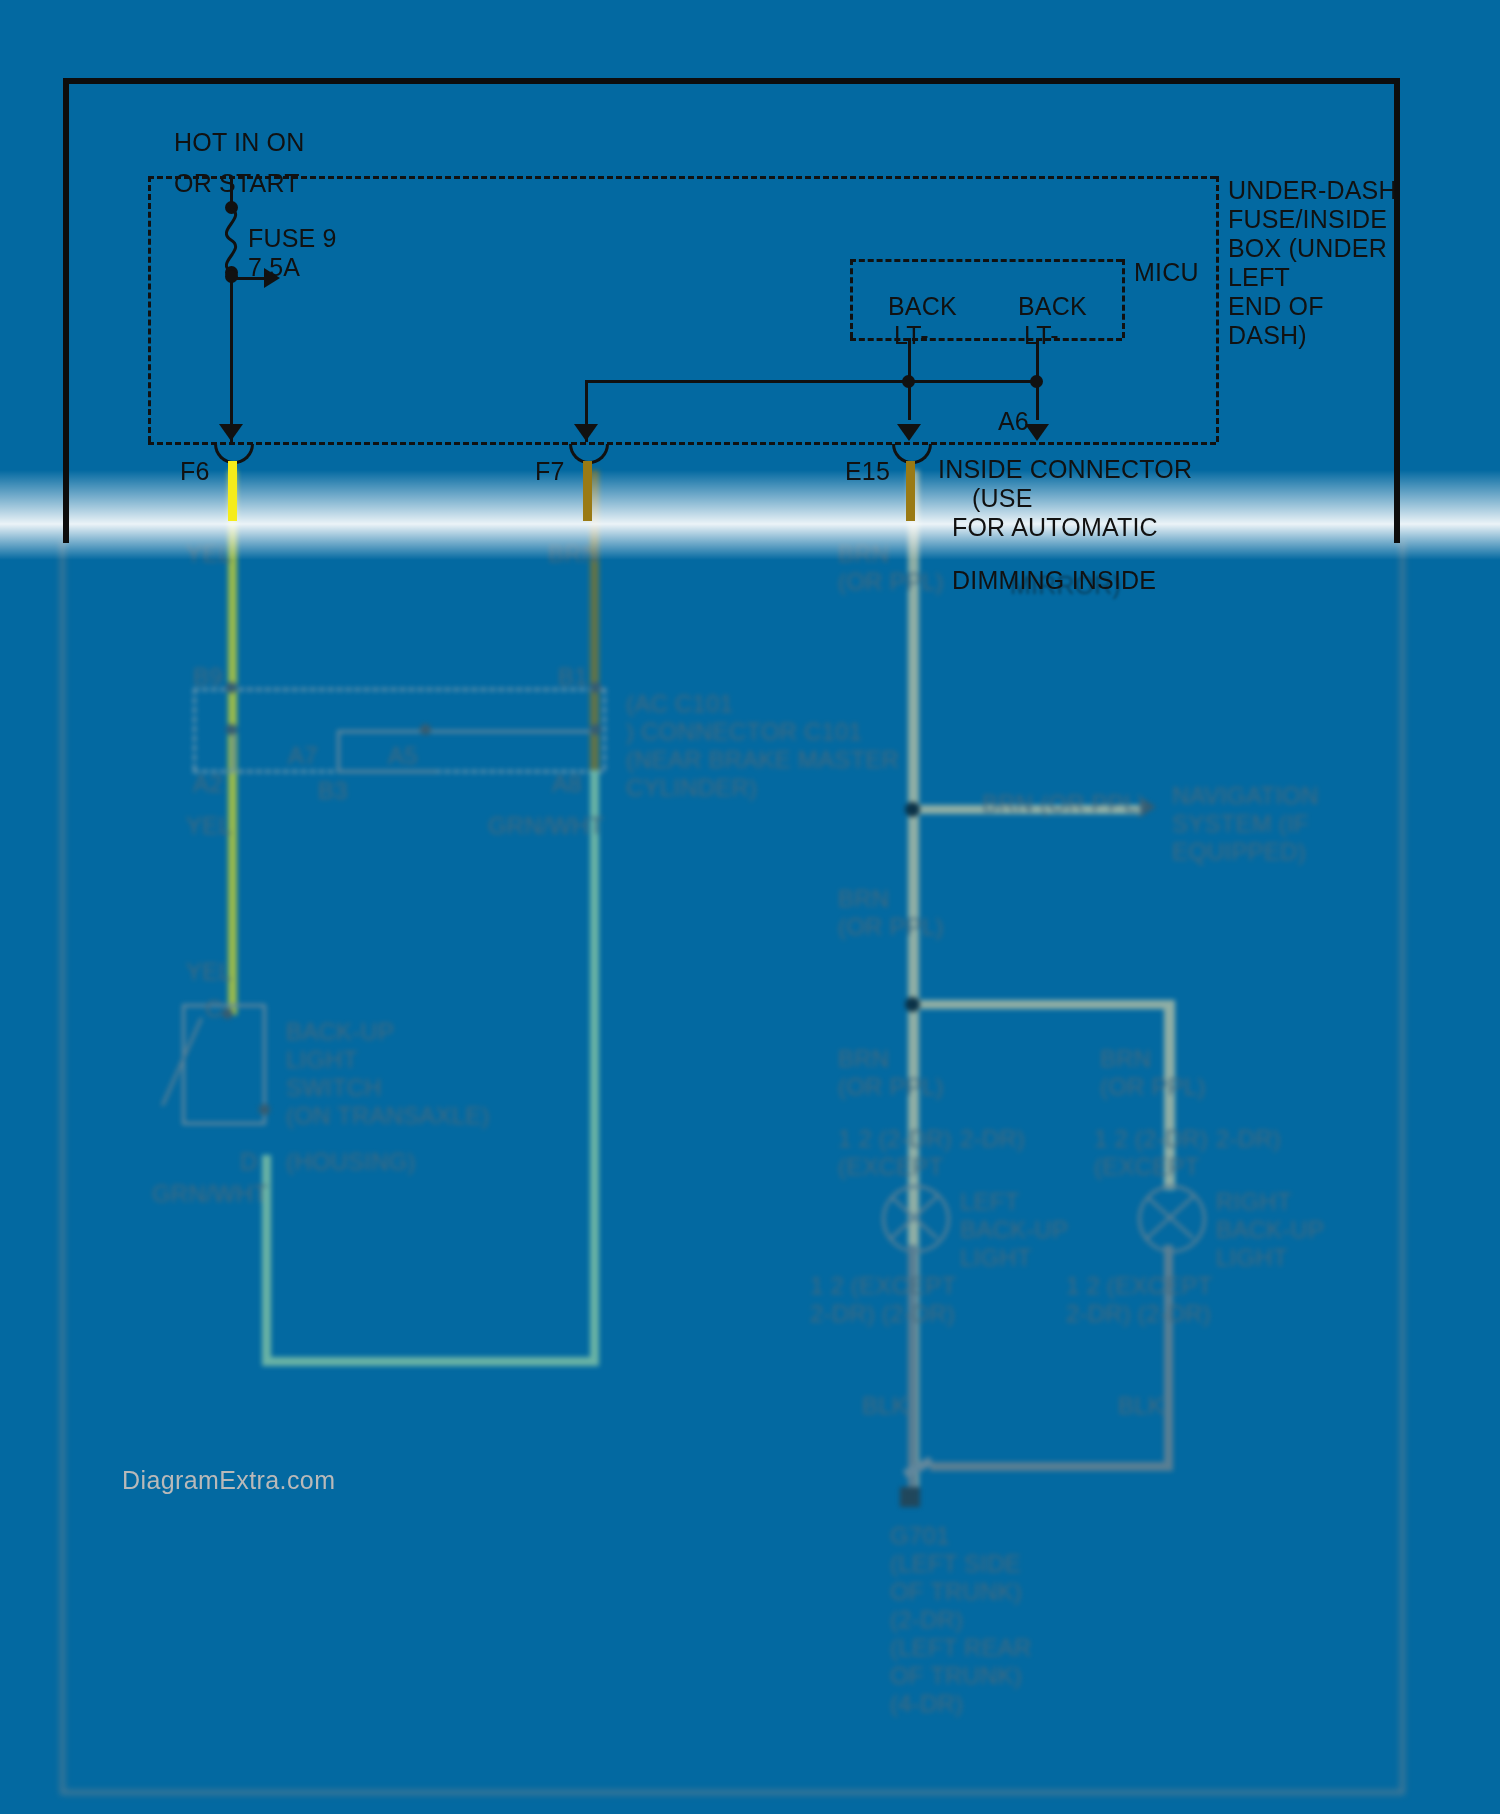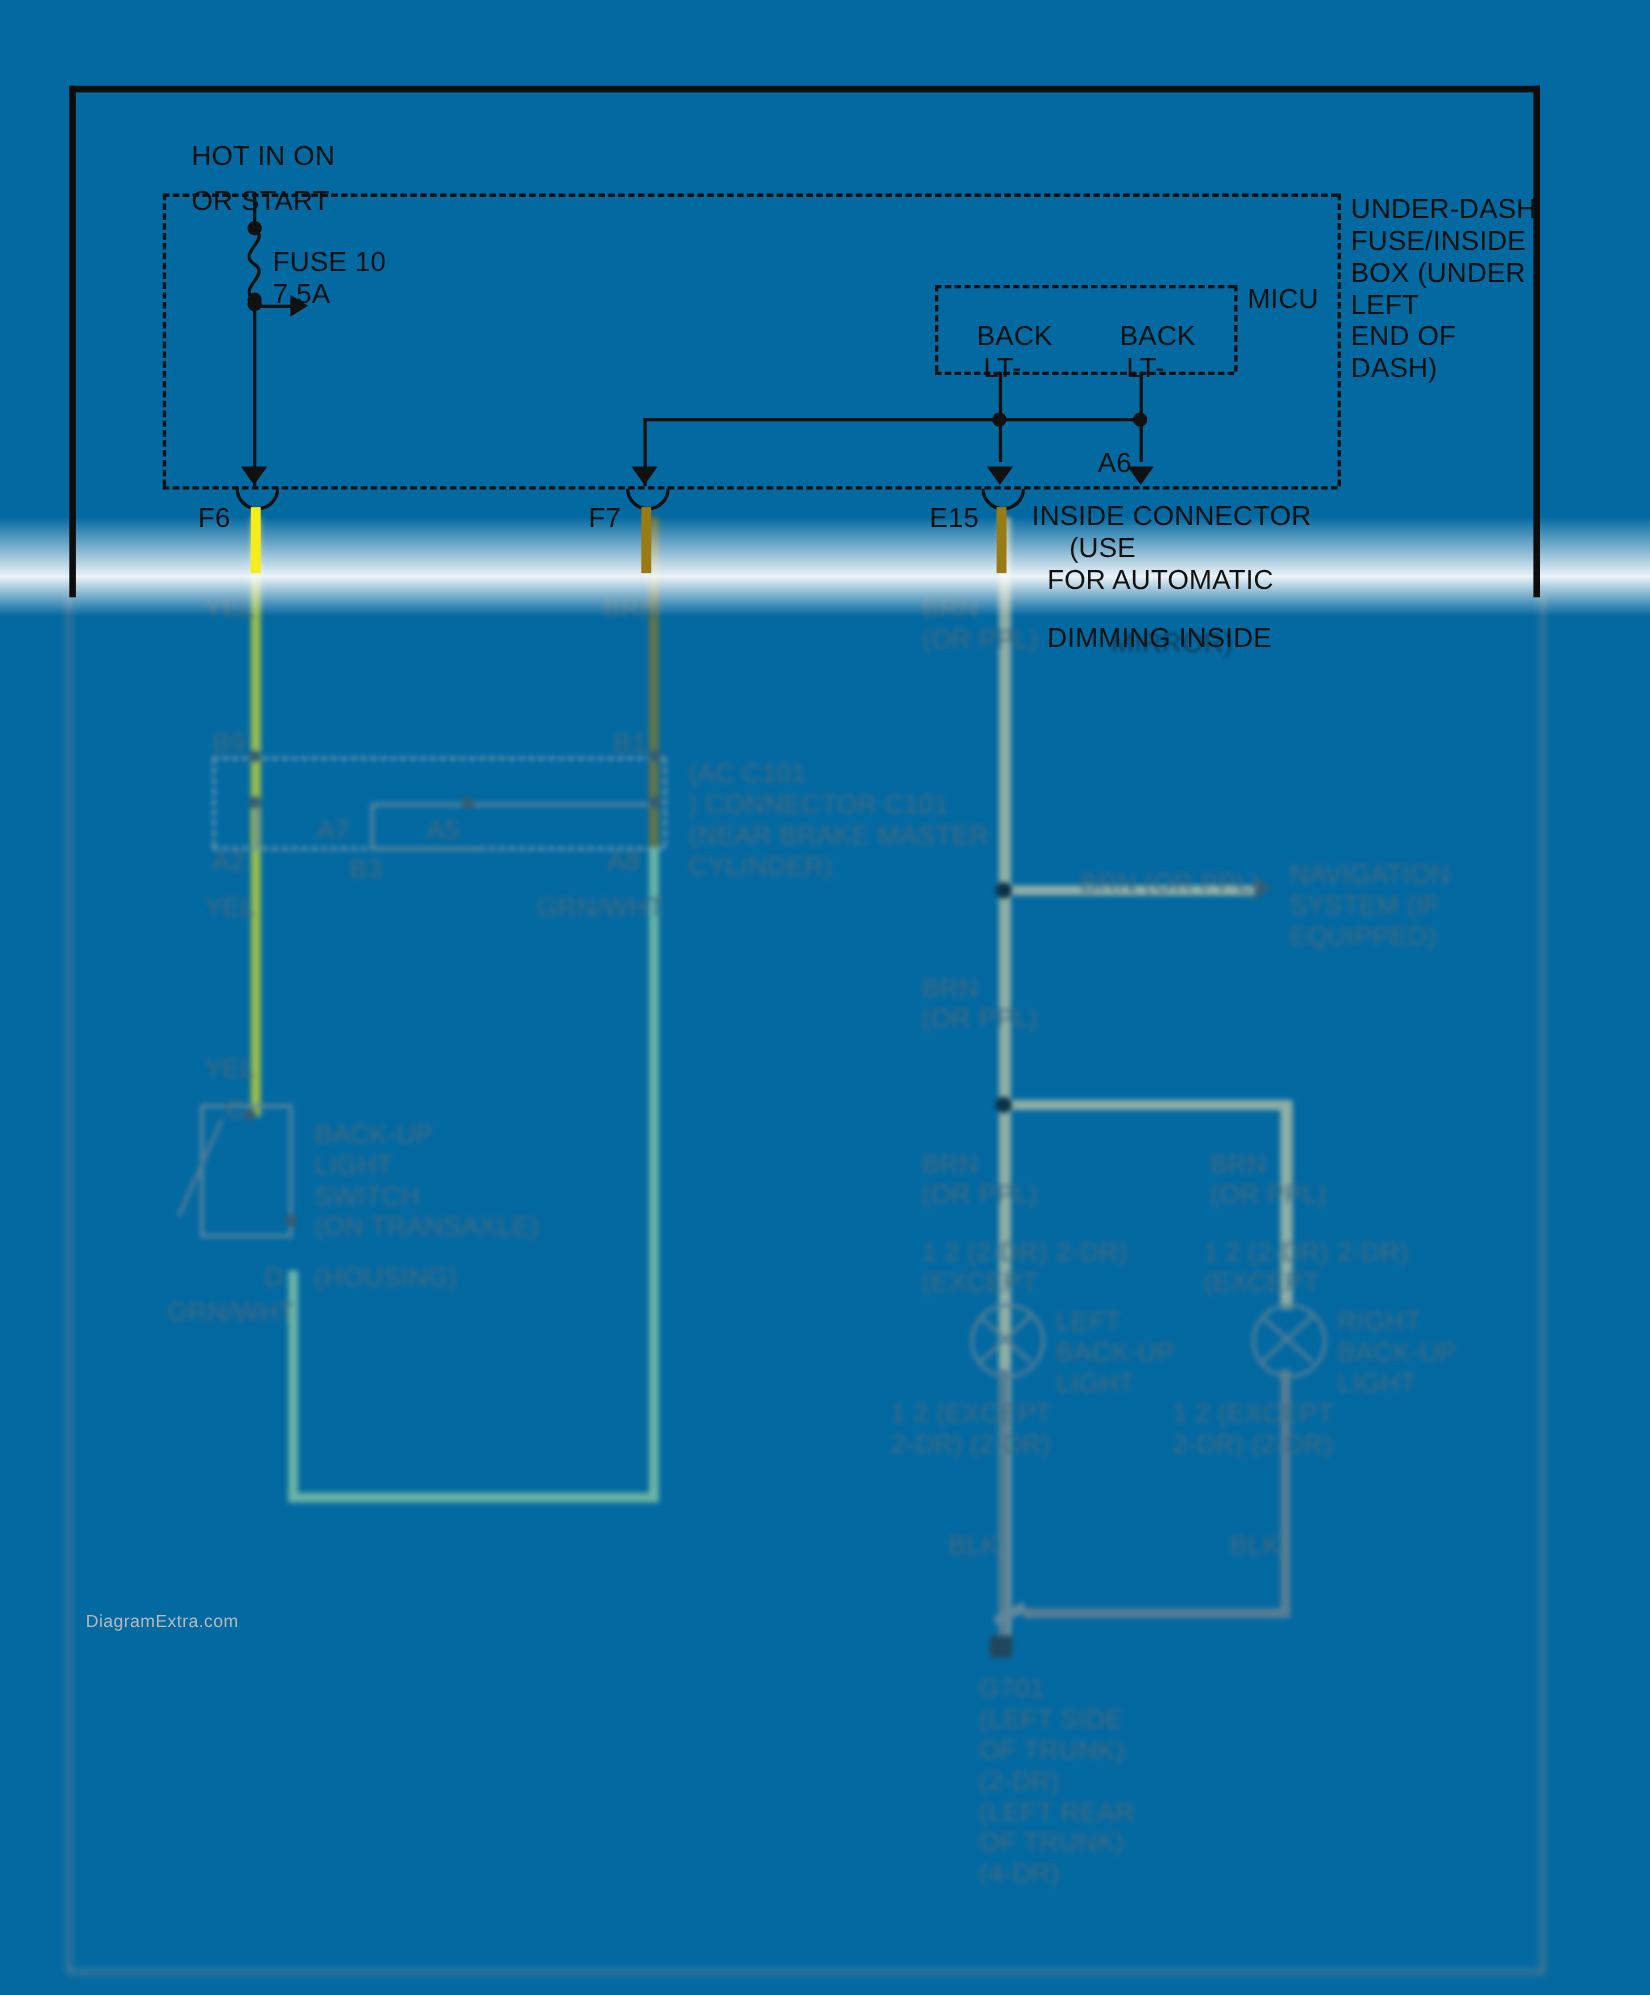--- a/index.html
+++ b/index.html
@@ -67,21 +67,21 @@
 
   .gnd{position:absolute;width:20px;height:20px;background:#333;}
 
   .sw-box{position:absolute;border:3px solid #9a9a9a;background:transparent;}
   .sw-arm{position:absolute;width:3px;height:96px;background:#8c8c8c;transform:rotate(24deg);transform-origin:top center;}
 
   .dash-gry-h{position:absolute;height:0;border-top:3px dashed #b4b4b4;}
   .dash-gry-v{position:absolute;width:0;border-left:3px dashed #b4b4b4;}
   .ln-gry{position:absolute;background:#9a9a9a;}
 
-  .wm{position:absolute;color:#b9b9b9;font-size:16px;letter-spacing:.4px;}
+  .wm{position:absolute;color:#b9b9b9;font-size:25px;letter-spacing:.4px;margin-left:44px;}
 </style>
 </head>
 <body>
 
 <div id="page">
 
   <div class="blurred">
 
     <div class="frame-lower"></div>
 
@@ -235,21 +235,21 @@
     <svg class="fuse-sq" style="left:225px;top:208px;" viewBox="0 0 26 64">
       <path d="M6 0 C 22 10, -10 22, 6 32 C 22 42, -10 54, 6 64" fill="none" stroke="#111" stroke-width="3"></path>
     </svg>
     <div class="dot" style="left:225px;top:266px;"></div>
     <div class="ln vl" style="left:230px;top:272px;height:170px;"></div>
     <div class="dot" style="left:225px;top:270px;"></div>
 
     <div class="ln hl" style="left:236px;top:277px;width:30px;"></div>
     <div class="arrow-r" style="left:264px;top:268px;"></div>
 
-    <div class="txt" style="left:248px;top:224px;">FUSE 10</div>
+    <div class="txt" style="left:248px;top:224px;">FUSE 9</div>
     <div class="txt" style="left:248px;top:253px;">7.5A</div>
 
     <div class="dash-h" style="left:850px;top:259px;width:272px;"></div>
     <div class="dash-v" style="left:850px;top:259px;height:79px;"></div>
     <div class="dash-v" style="left:1122px;top:259px;height:79px;"></div>
     <div class="dash-h" style="left:850px;top:338px;width:272px;"></div>
     <div class="txt" style="left:1134px;top:258px;">MICU</div>
 
     <div class="txt" style="left:888px;top:292px;">BACK</div>
     <div class="txt" style="left:894px;top:321px;">LT-</div>

